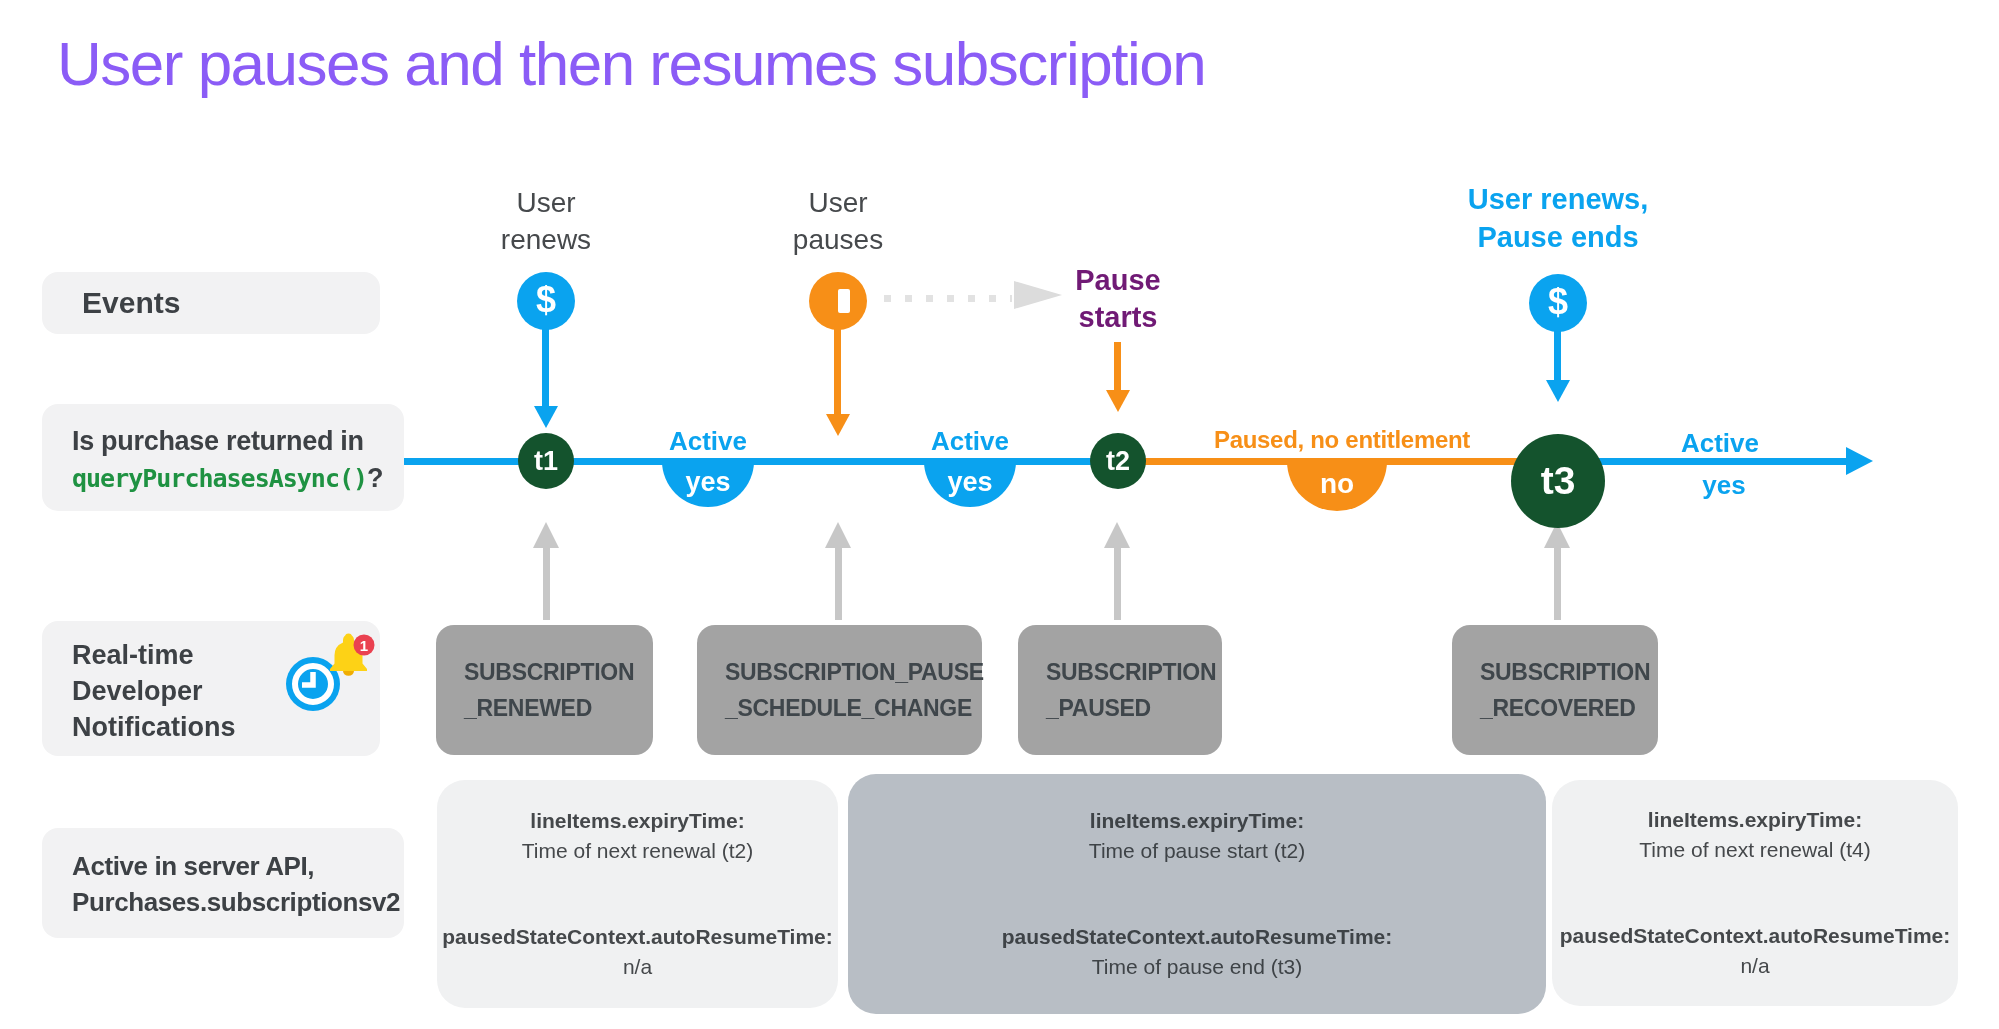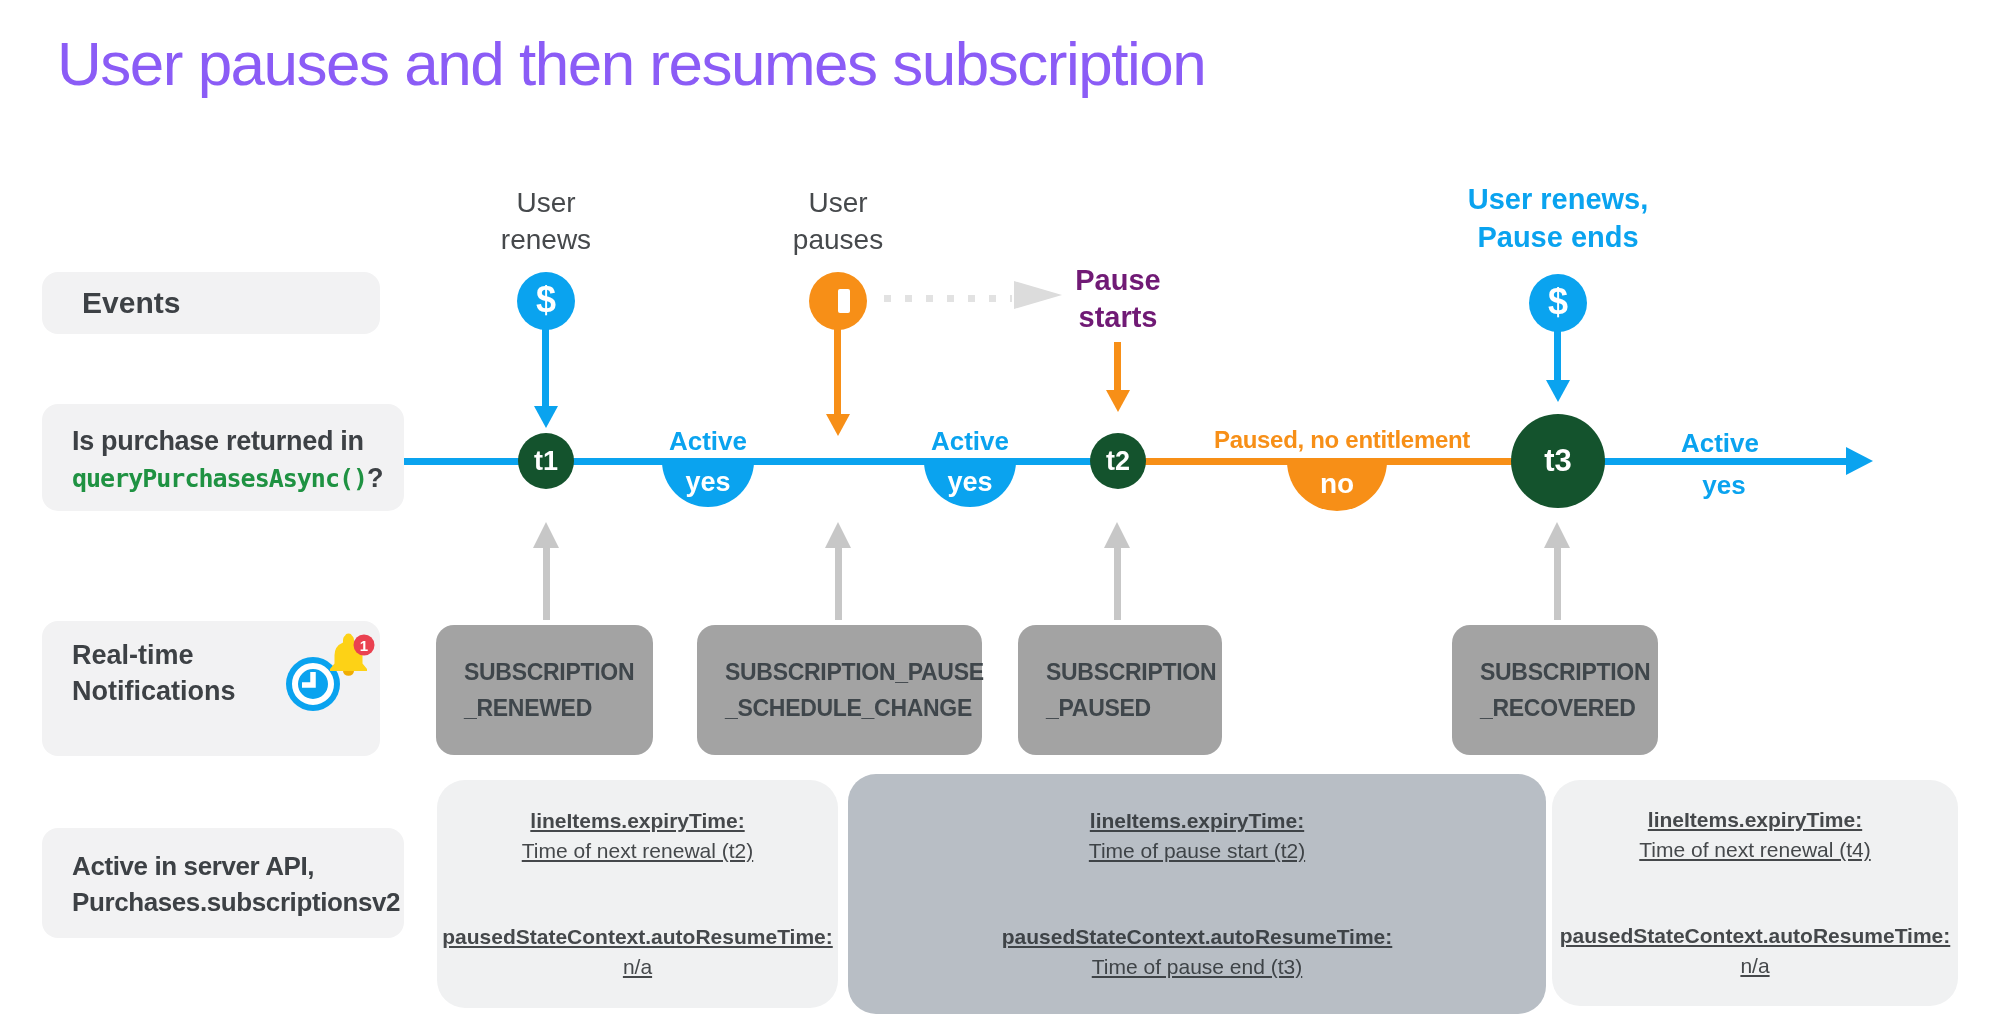--- a/index.html
+++ b/index.html
@@ -18,21 +18,21 @@
   .code{font-family:"DejaVu Sans Mono",monospace;font-size:25px;font-weight:bold;color:#1f9242;letter-spacing:-1px;}
   .box-rtdn{left:42px;top:621px;width:338px;height:135px;font-size:27px;line-height:36px;padding:16px 0 0 30px;box-sizing:border-box;}
   .box-fields{left:42px;top:828px;width:362px;height:110px;font-size:26px;line-height:36px;padding:20px 0 0 30px;box-sizing:border-box;letter-spacing:-0.4px;}
   
   .tl-seg{position:absolute;height:7px;top:458px;}
   .blue-bg{background:#0aa3ef;}
   .orange-bg{background:#f78f17;}
   .tl-head{position:absolute;left:1846px;top:447px;width:0;height:0;border-top:14px solid transparent;border-bottom:14px solid transparent;border-left:27px solid #0aa3ef;}
   .node{position:absolute;background:#14532d;border-radius:50%;color:#ffffff;font-weight:bold;text-align:center;z-index:3;}
   .node-sm{width:56px;height:56px;font-size:27px;line-height:56px;top:433px;}
-  .node-lg{width:94px;height:94px;font-size:31px;line-height:94px;top:414px;left:1511px;}
+  .node-lg{width:94px;height:94px;font-size:39px;line-height:94px;top:434px;left:1511px;}
   
   .evcircle{position:absolute;width:58px;height:58px;border-radius:50%;color:#fff;font-weight:bold;text-align:center;z-index:4;}
   .dollar{font-size:36px;line-height:56px;background:#0aa3ef;}
   .pausec{background:#f78f17;}
   .pbars{position:absolute;top:17px;left:17px;width:24px;height:24px;}
   .pbar{position:absolute;top:0;width:8px;height:24px;background:#fff;border-radius:2px;}
   .pbar.r{left:16px;}
   
   .vline{position:absolute;width:7px;}
   .tri-down{position:absolute;width:0;height:0;border-left:12px solid transparent;border-right:12px solid transparent;}
@@ -50,21 +50,21 @@
   .evlabel.blue-txt{color:#0aa3ef;font-weight:bold;font-size:29px;line-height:38px;}
   
   .status{position:absolute;text-align:center;font-weight:bold;font-size:26px;color:#0aa3ef;}
   .status.or{color:#f78f17;font-size:24px;letter-spacing:-0.3px;}
   .semi{position:absolute;top:461px;text-align:center;color:#fff;font-weight:bold;z-index:2;}
   .semi-blue{width:92px;height:46px;border-radius:0 0 46px 46px;background:#0aa3ef;font-size:27px;line-height:42px;}
   .semi-orange{width:100px;height:50px;border-radius:0 0 50px 50px;background:#f78f17;font-size:28px;line-height:46px;}
   
   .ybox{position:absolute;top:625px;height:130px;background:#a3a3a3;border-radius:18px;display:flex;align-items:center;box-sizing:border-box;padding-left:28px;color:#3f464b;font-weight:bold;font-size:23px;line-height:36px;letter-spacing:-0.3px;}
   
-  .apibox{position:absolute;border-radius:28px;display:flex;flex-direction:column;justify-content:center;text-align:center;gap:56px;color:#45484b;font-size:21px;line-height:30px;text-decoration:underline;}
+  .apibox{position:absolute;border-radius:28px;display:flex;flex-direction:column;justify-content:center;text-align:center;gap:56px;color:#45484b;font-size:21px;line-height:30px;}
   .api-light{background:#f0f1f2;}
   .api-dark{background:#b8bec5;color:#3e4347;}
   .apibox .k{font-weight:bold;display:block;}
   .apibox .v{display:block;}
   svg text{font-family:"Liberation Sans",sans-serif;}
 </style>
 </head>
 <body>
 
 <div class="stage">
@@ -75,20 +75,21 @@
     <span>Events</span>
   </div>
 
   <div class="rowbox box-purchase">
     <span class="ln">Is purchase returned in</span>
     <span class="ln"><span class="code">queryPurchasesAsync()</span><span>?</span></span>
   </div>
 
   <div class="rowbox box-rtdn">
     <span class="ln">Real-time</span>
+    <span class="ln">Developer</span>
     <span class="ln">Notifications</span>
   </div>
 
   <svg class="abs" style="left:283px;top:630px;" width="102" height="90" viewBox="0 0 102 90">
     <circle cx="30" cy="54" r="27" fill="#0aa3ef"></circle>
     <circle cx="30" cy="54" r="18" fill="none" stroke="#ffffff" stroke-width="6"></circle>
     <polyline points="30,42 30,55 19,55" fill="none" stroke="#ffffff" stroke-width="5.5"></polyline>
     <g>
       <circle cx="65.5" cy="7" r="3.4" fill="#fdd216"></circle>
       <path d="M60 10 a5.5 5.5 0 0 1 11 0 v2.5 a14 14 0 0 1 8.5 12.8 v8.2 l4.5 5.5 v2 h-37 v-2 l4.5 -5.5 v-8.2 a14 14 0 0 1 8.5 -12.8 z" fill="#fdd216"></path>

